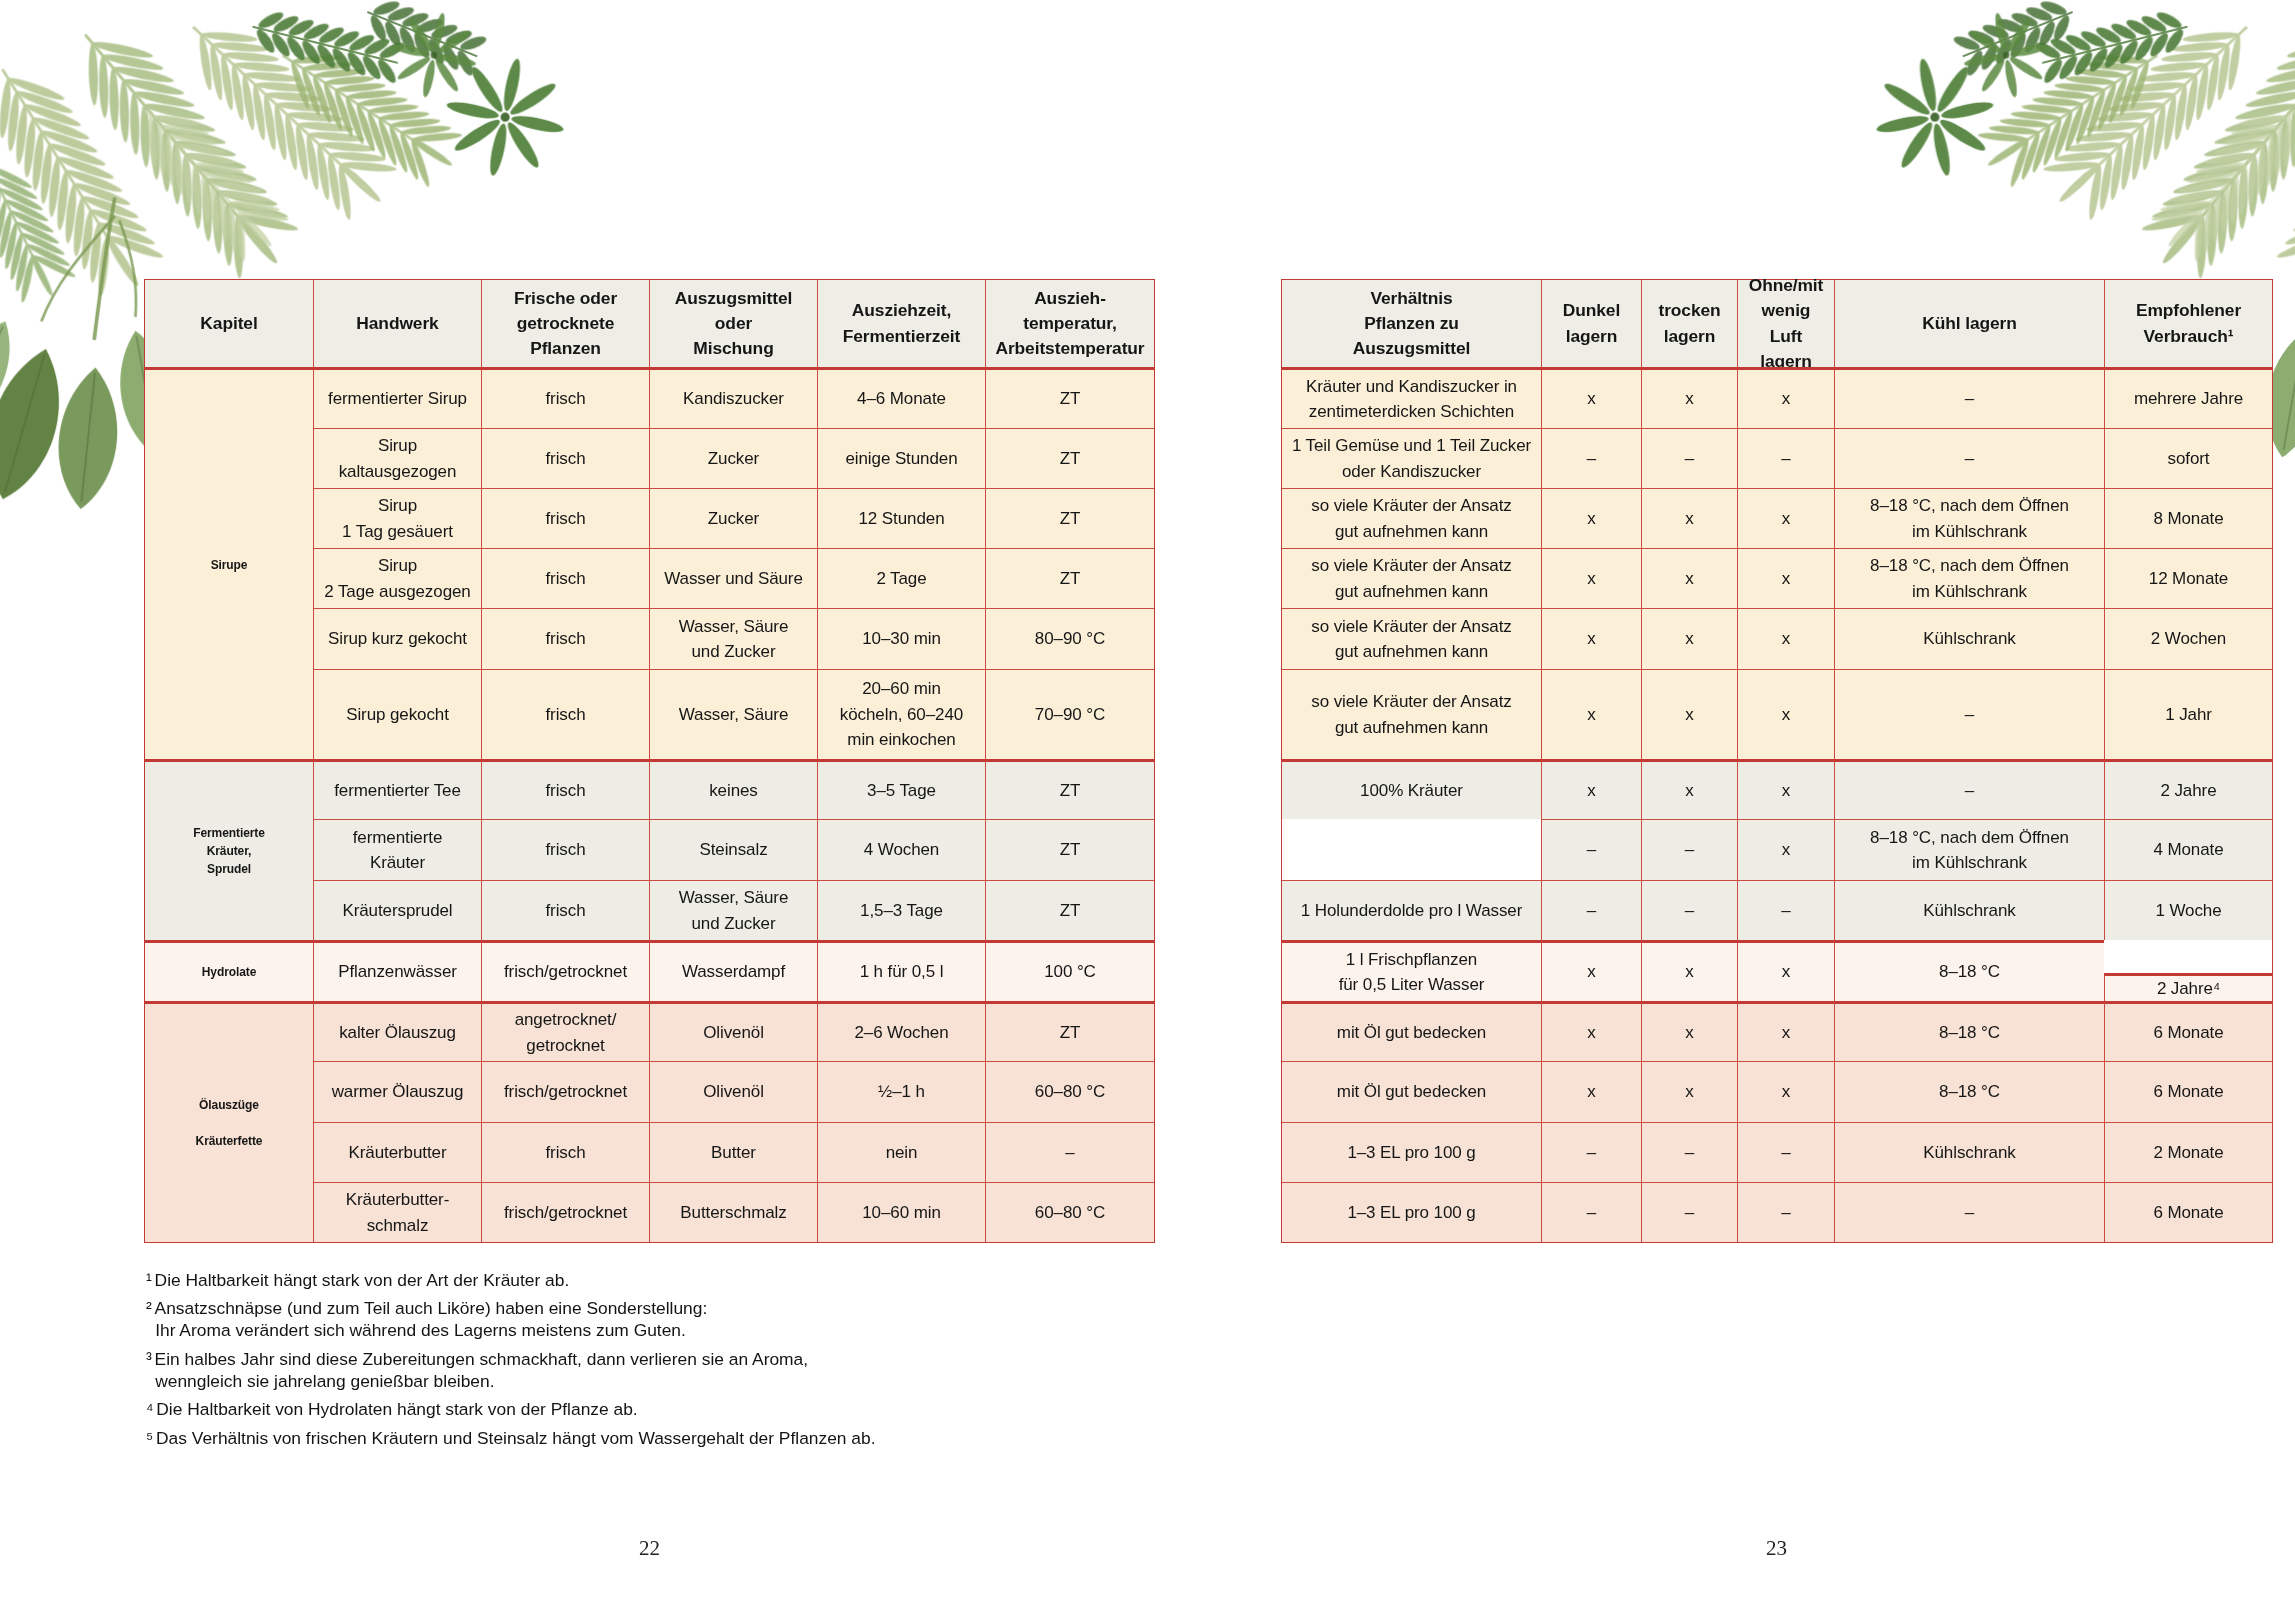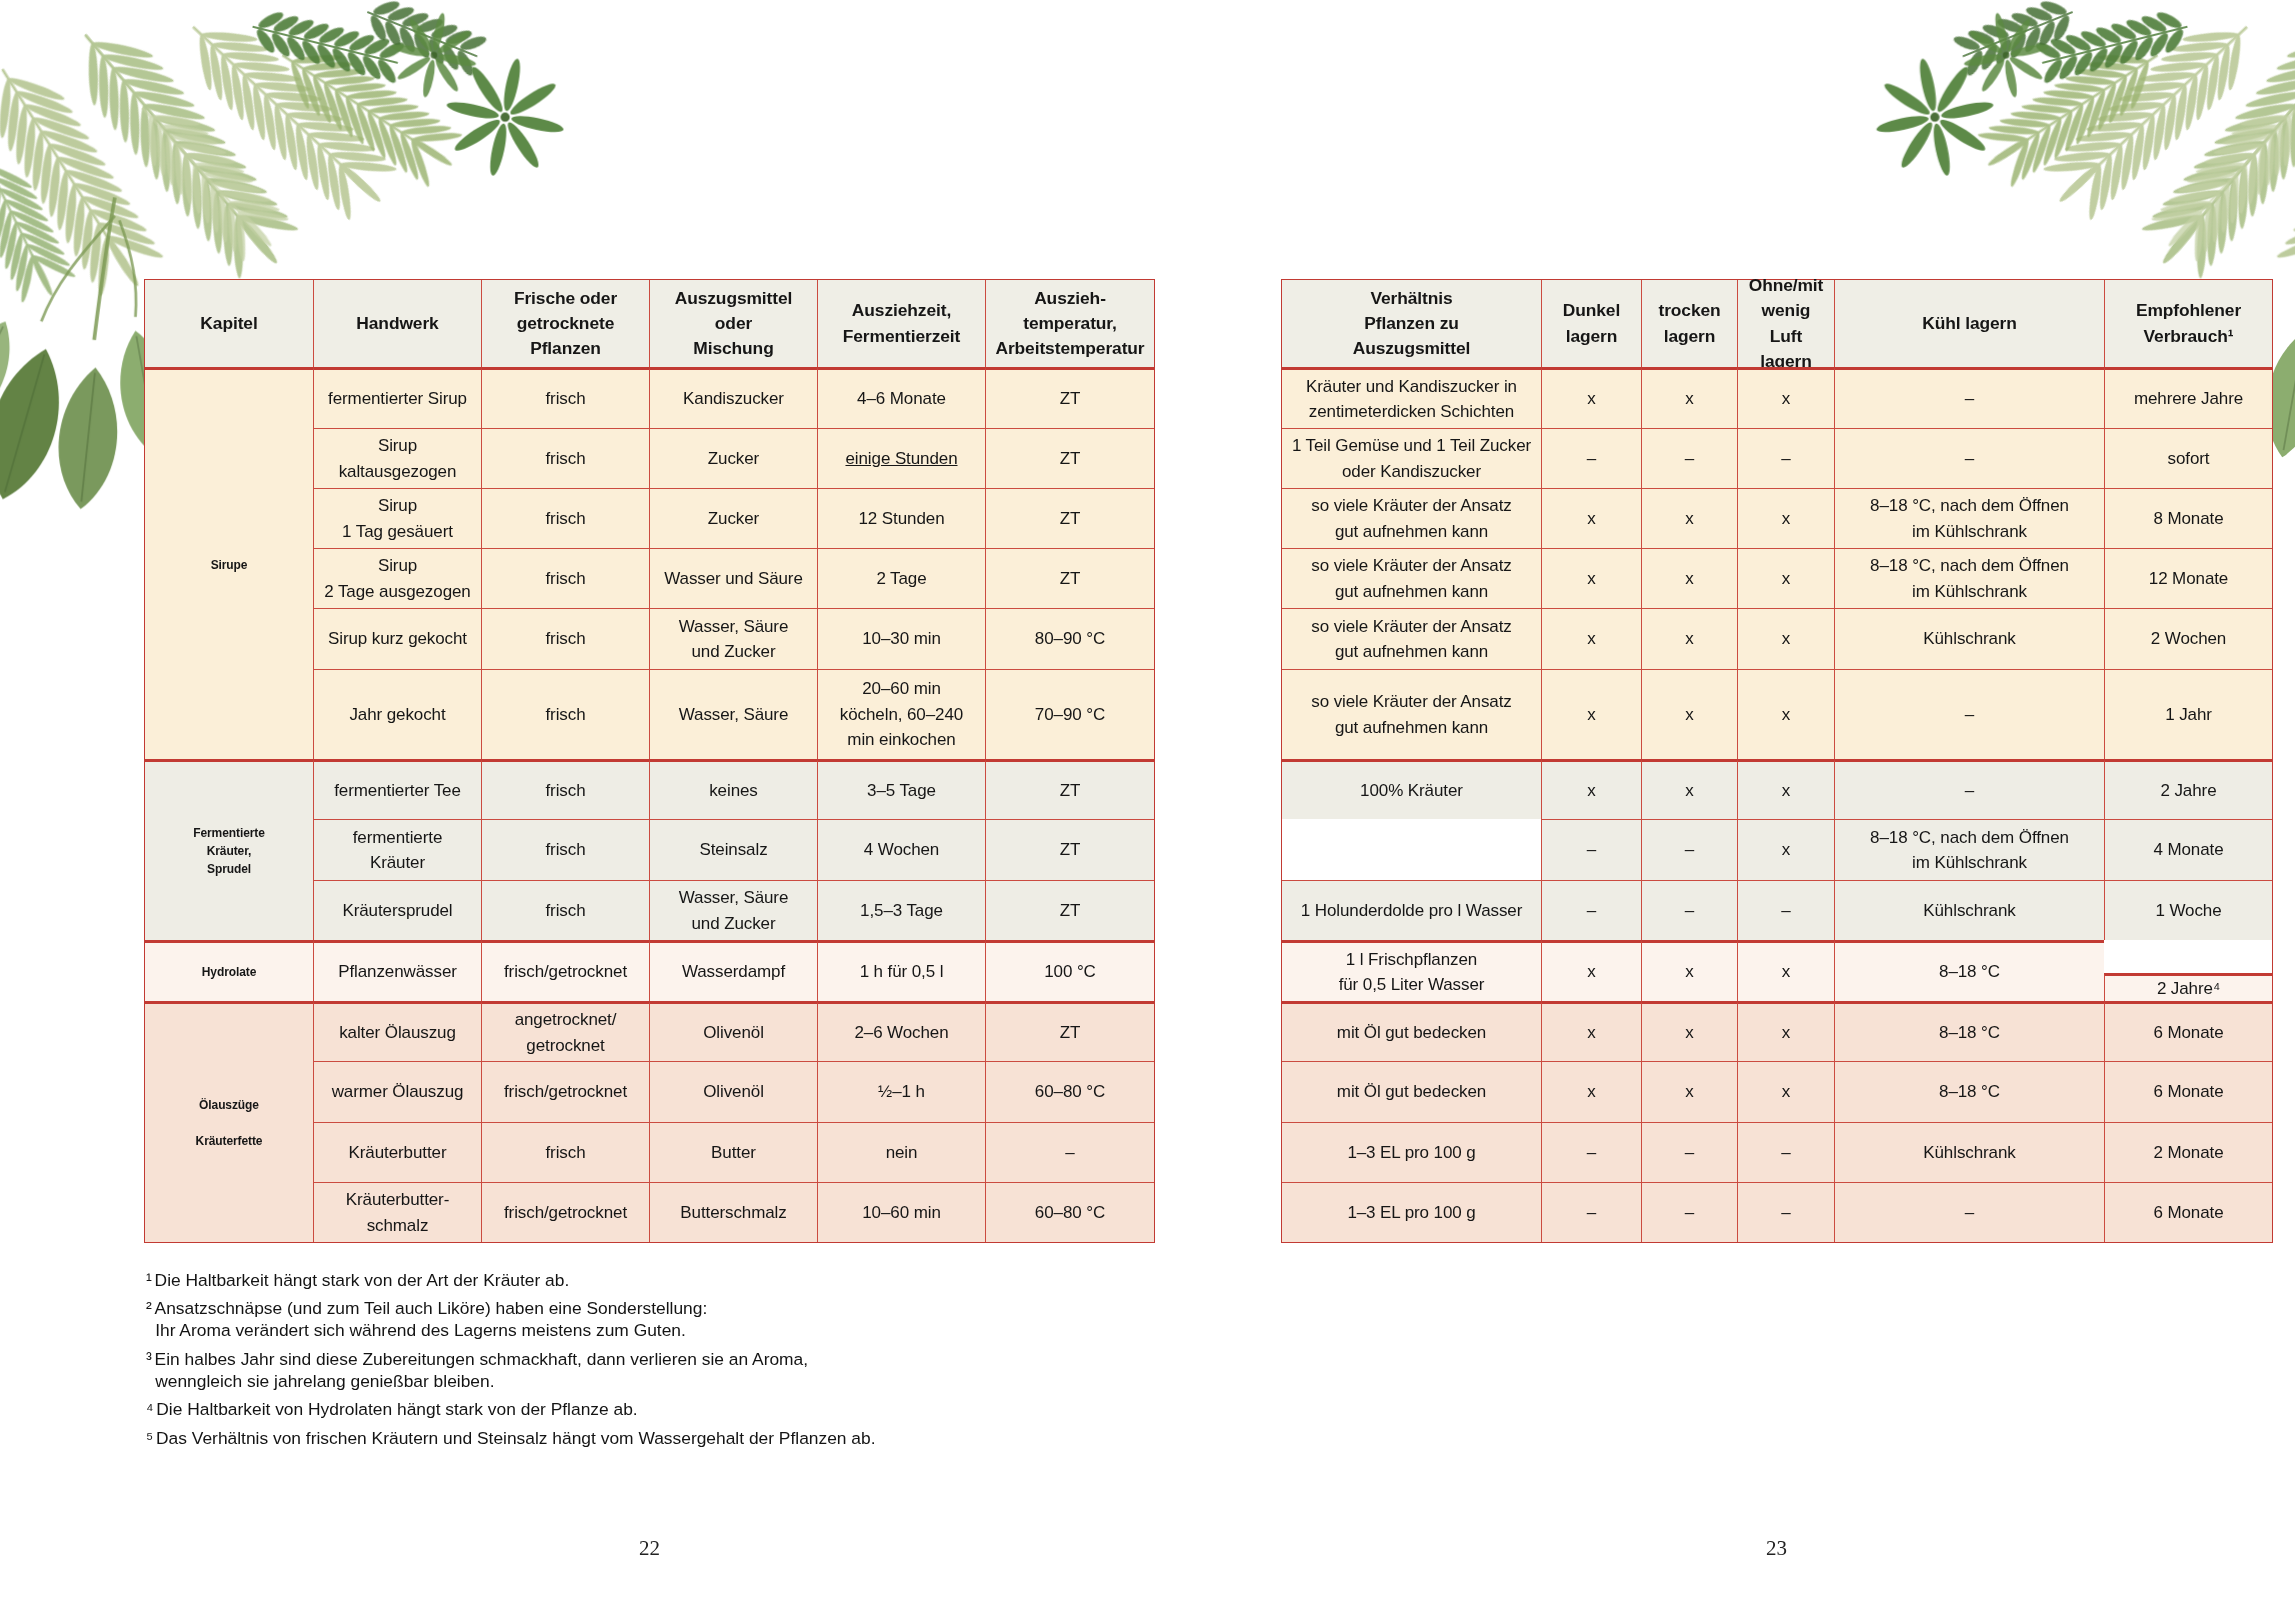--- a/index.html
+++ b/index.html
@@ -601,41 +601,41 @@
     <div class="cell kap bg-cream sec-start c0" style="grid-area: 2 / 1 / span 6;">Sirupe</div>
     <div class="cell bg-cream sec-start" style="grid-area: 2 / 2;">fermentierter Sirup</div>
     <div class="cell bg-cream sec-start" style="grid-area: 2 / 3;">frisch</div>
     <div class="cell bg-cream sec-start" style="grid-area: 2 / 4;">Kandiszucker</div>
     <div class="cell bg-cream sec-start" style="grid-area: 2 / 5;">4–6 Monate</div>
     <div class="cell bg-cream sec-start" style="grid-area: 2 / 6;">ZT</div>
     <div class="cell bg-cream" style="grid-area: 3 / 2;">Sirup
 kaltausgezogen</div>
     <div class="cell bg-cream" style="grid-area: 3 / 3;">frisch</div>
     <div class="cell bg-cream" style="grid-area: 3 / 4;">Zucker</div>
-    <div class="cell bg-cream" style="grid-area: 3 / 5; text-decoration: underline;">einige Stunden</div>
+    <div class="cell bg-cream" style="grid-area: 3 / 5;">einige Stunden</div>
     <div class="cell bg-cream" style="grid-area: 3 / 6;">ZT</div>
     <div class="cell bg-cream" style="grid-area: 4 / 2;">Sirup
 1 Tag gesäuert</div>
     <div class="cell bg-cream" style="grid-area: 4 / 3;">frisch</div>
     <div class="cell bg-cream" style="grid-area: 4 / 4;">Zucker</div>
     <div class="cell bg-cream" style="grid-area: 4 / 5;">12 Stunden</div>
     <div class="cell bg-cream" style="grid-area: 4 / 6;">ZT</div>
     <div class="cell bg-cream" style="grid-area: 5 / 2;">Sirup
 2 Tage ausgezogen</div>
     <div class="cell bg-cream" style="grid-area: 5 / 3;">frisch</div>
     <div class="cell bg-cream" style="grid-area: 5 / 4;">Wasser und Säure</div>
     <div class="cell bg-cream" style="grid-area: 5 / 5;">2 Tage</div>
     <div class="cell bg-cream" style="grid-area: 5 / 6;">ZT</div>
     <div class="cell bg-cream" style="grid-area: 6 / 2;">Sirup kurz gekocht</div>
     <div class="cell bg-cream" style="grid-area: 6 / 3;">frisch</div>
     <div class="cell bg-cream" style="grid-area: 6 / 4;">Wasser, Säure
 und Zucker</div>
     <div class="cell bg-cream" style="grid-area: 6 / 5;">10–30 min</div>
     <div class="cell bg-cream" style="grid-area: 6 / 6;">80–90 °C</div>
-    <div class="cell bg-cream" style="grid-area: 7 / 2;">Jahr gekocht</div>
+    <div class="cell bg-cream" style="grid-area: 7 / 2;">Sirup gekocht</div>
     <div class="cell bg-cream" style="grid-area: 7 / 3;">frisch</div>
     <div class="cell bg-cream" style="grid-area: 7 / 4;">Wasser, Säure</div>
     <div class="cell bg-cream" style="grid-area: 7 / 5;">20–60 min
 köcheln, 60–240
 min einkochen</div>
     <div class="cell bg-cream" style="grid-area: 7 / 6;">70–90 °C</div>
     <div class="cell kap bg-gray sec-start c0" style="grid-area: 8 / 1 / span 3;">Fermentierte
 Kräuter,
 Sprudel</div>
     <div class="cell bg-gray sec-start" style="grid-area: 8 / 2;">fermentierter Tee</div>

